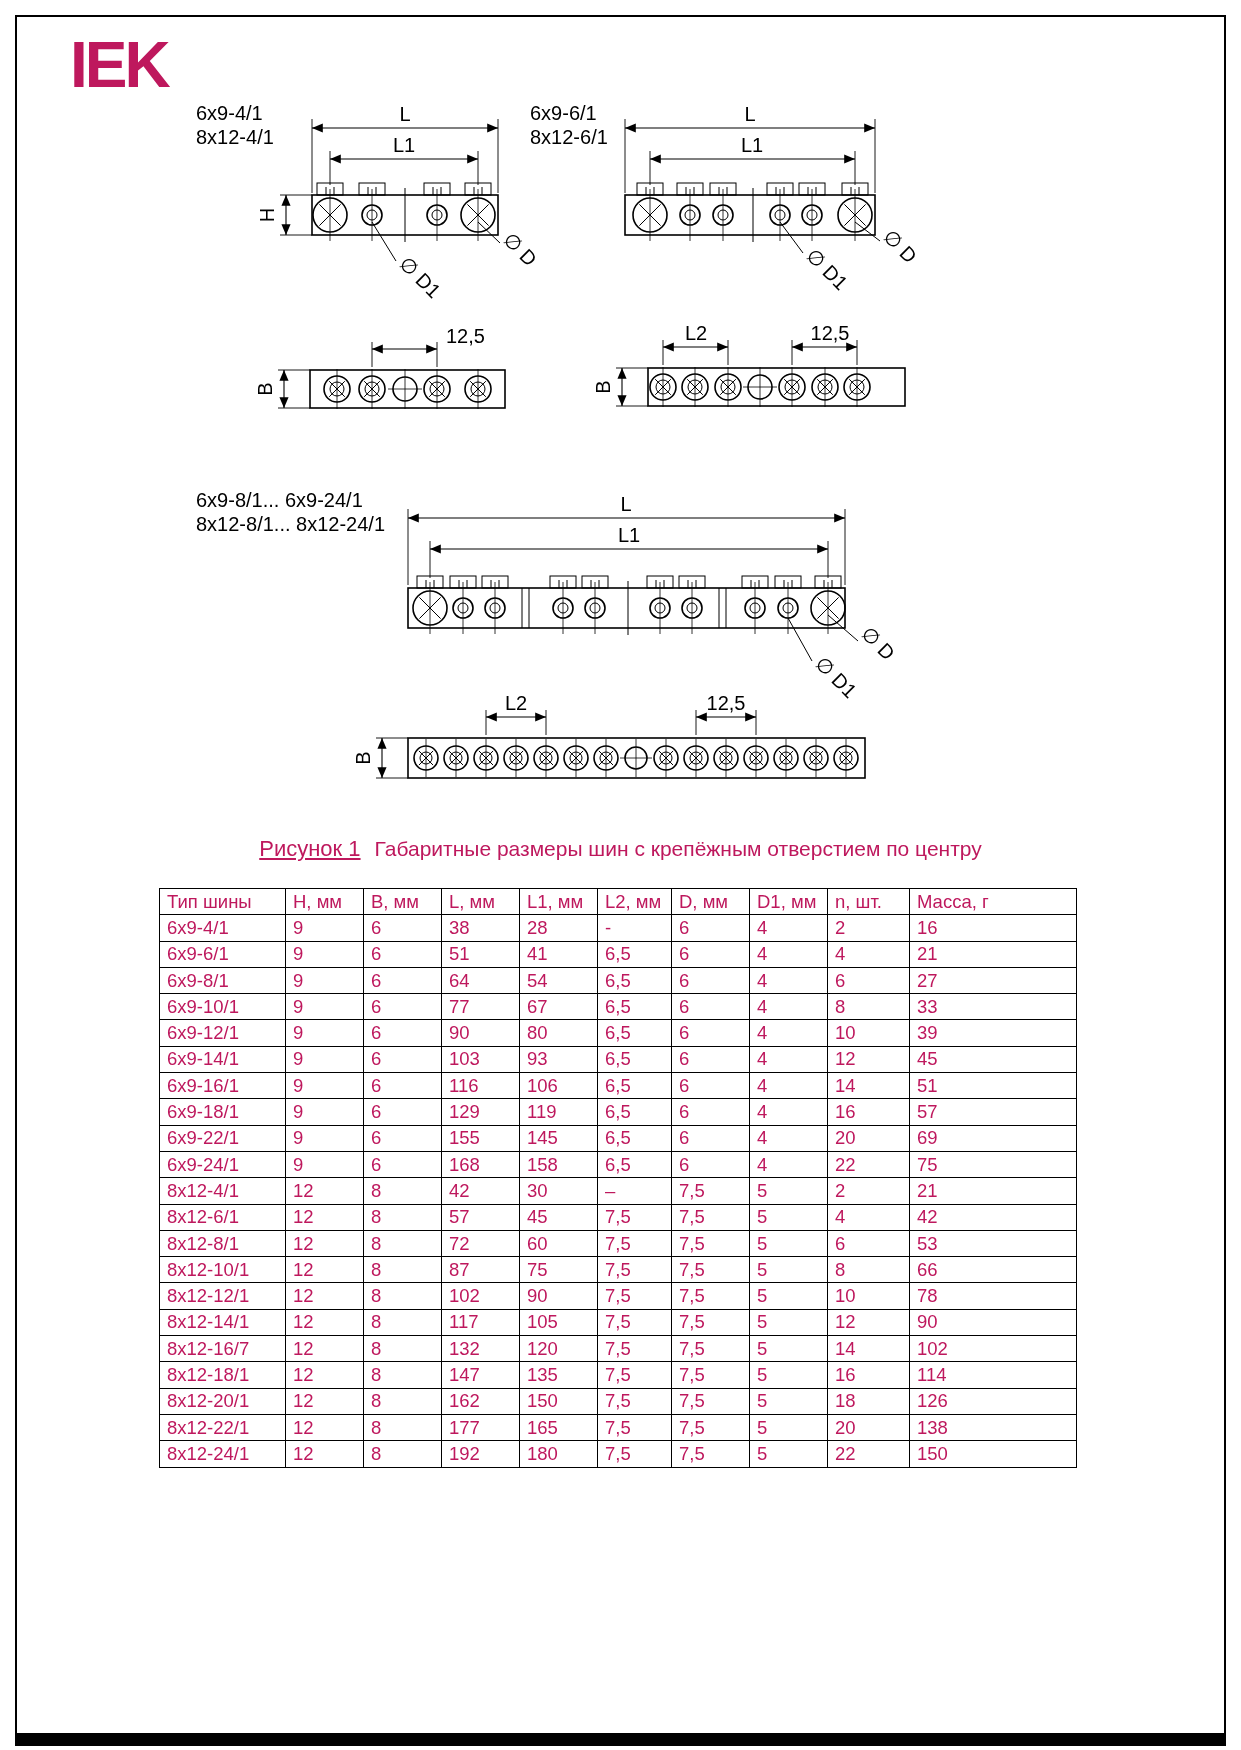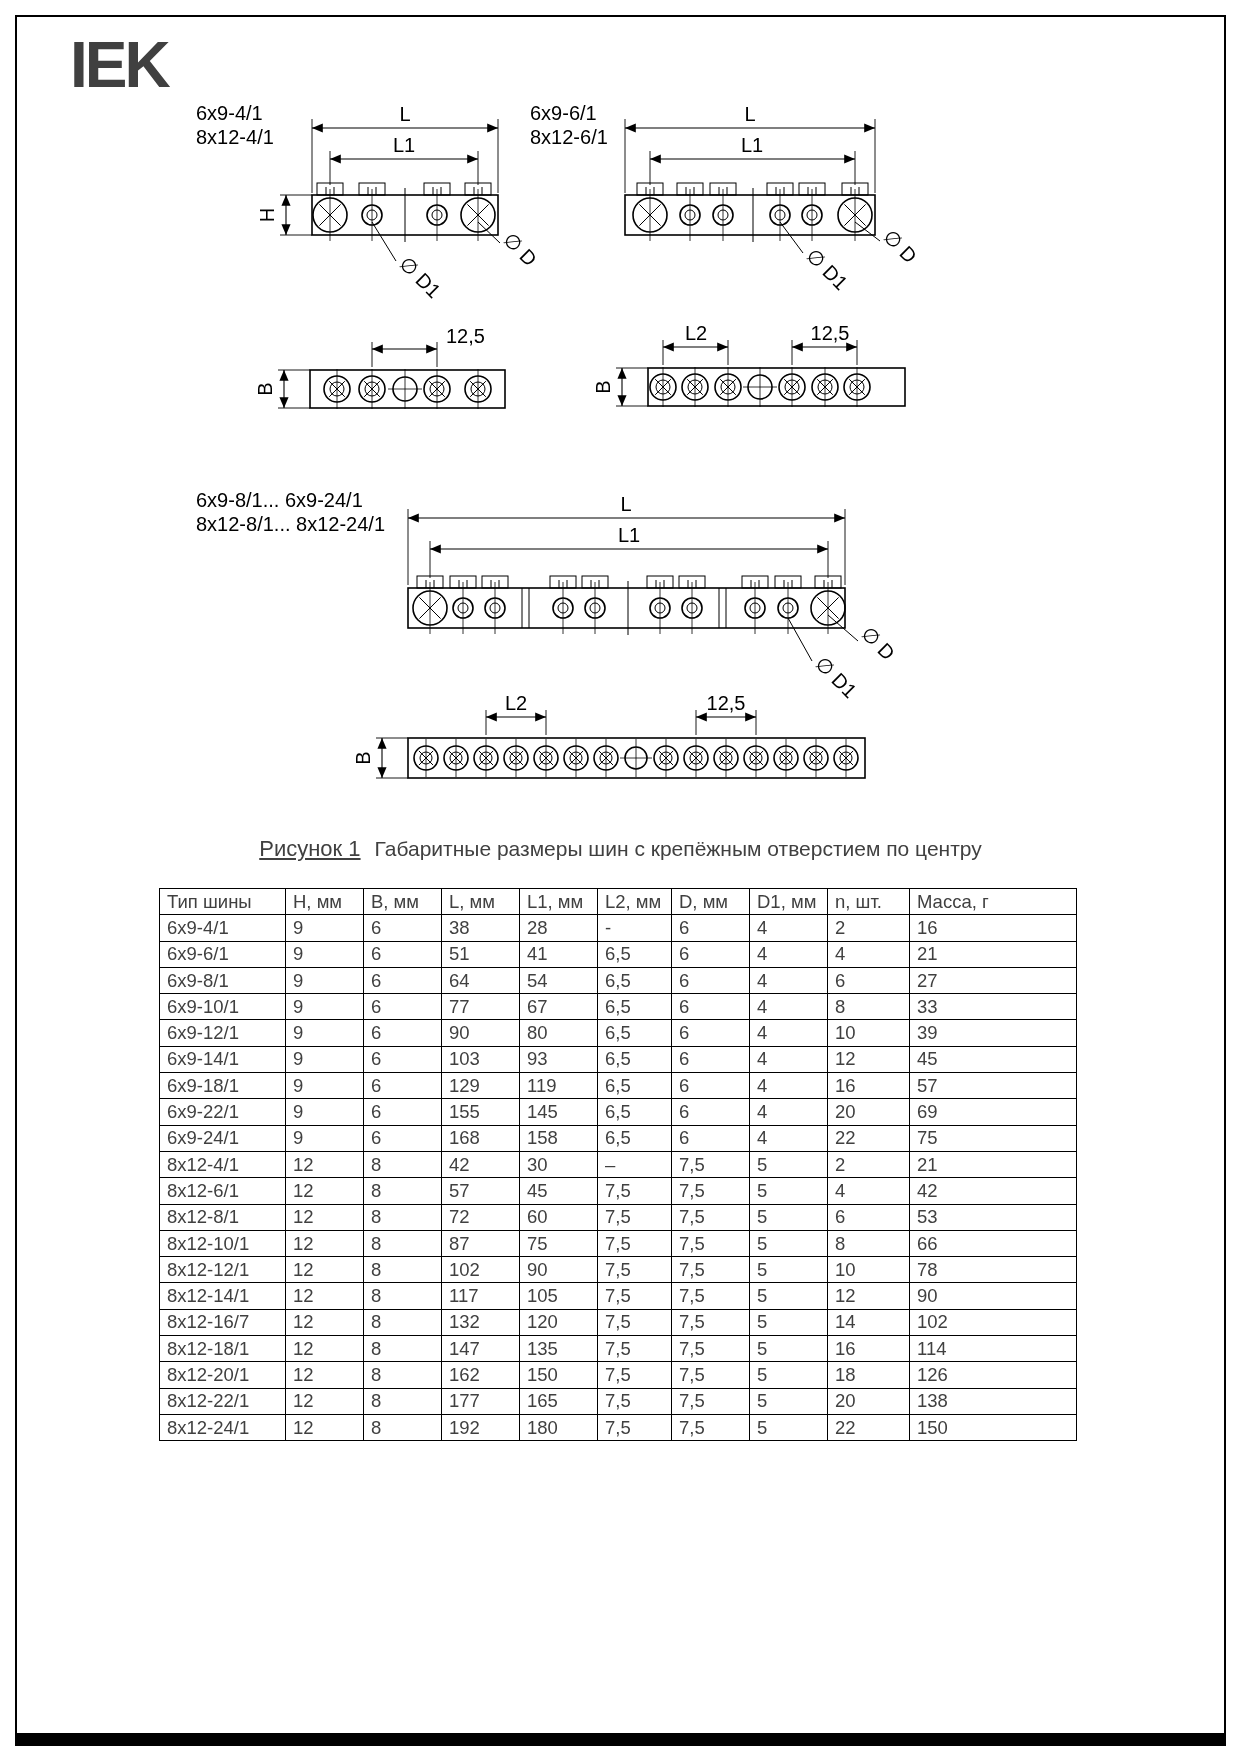--- a/index.html
+++ b/index.html
@@ -1,17 +1,17 @@
 <!DOCTYPE html>
 <html><head>
 <meta charset="utf-8">
 <style>
   html,body{margin:0;padding:0;background:#9a9a9a;}
   .page{position:relative;width:1241px;height:1750px;background:#fff;
-        font-family:"Liberation Sans",sans-serif;color:#404040;overflow:hidden;margin:0 auto;}
+        font-family:"Liberation Sans",sans-serif;color:#be185d;overflow:hidden;margin:0 auto;}
   .frame{position:absolute;left:15px;top:15px;right:15px;bottom:15px;border:2px solid #000;}
   .footer-bar{position:absolute;left:15px;top:1733px;width:1211px;height:13px;background:#000;}
   .logo{position:absolute;left:70px;top:28px;font-size:64px;font-weight:900;letter-spacing:-3px;}
   .dwg{position:absolute;overflow:visible;}
   svg text{font-family:"Liberation Sans",sans-serif;font-size:20px;fill:#000;}
   .s10{stroke:#000;stroke-width:1;fill:none}
   .s14{stroke:#000;stroke-width:1.6;fill:none}
   .cl{stroke:#000;stroke-width:0.8;fill:none}
   .ext{stroke:#000;stroke-width:0.9;fill:none}
   .dim{stroke:#000;stroke-width:1.1;fill:none;marker-start:url(#arr);marker-end:url(#arr)}
@@ -557,20 +557,32 @@
             <td>6</td>
             <td>103</td>
             <td>93</td>
             <td>6,5</td>
             <td>6</td>
             <td>4</td>
             <td>12</td>
             <td>45</td>
           </tr>
           <tr>
+            <td>6x9-16/1</td>
+            <td>9</td>
+            <td>6</td>
+            <td>116</td>
+            <td>106</td>
+            <td>6,5</td>
+            <td>6</td>
+            <td>4</td>
+            <td>14</td>
+            <td>51</td>
+          </tr>
+          <tr>
             <td>6x9-18/1</td>
             <td>9</td>
             <td>6</td>
             <td>129</td>
             <td>119</td>
             <td>6,5</td>
             <td>6</td>
             <td>4</td>
             <td>16</td>
             <td>57</td>

